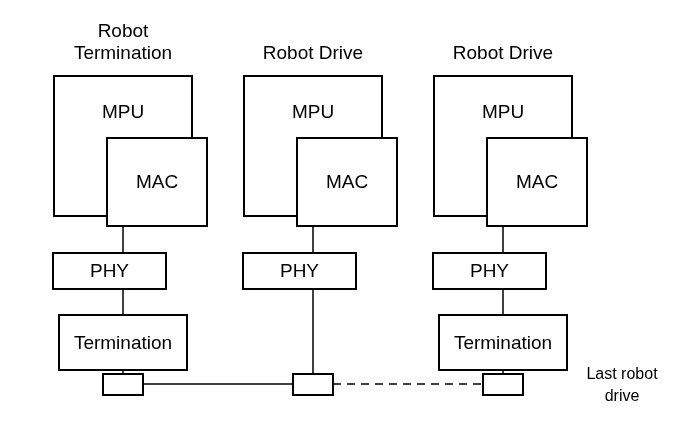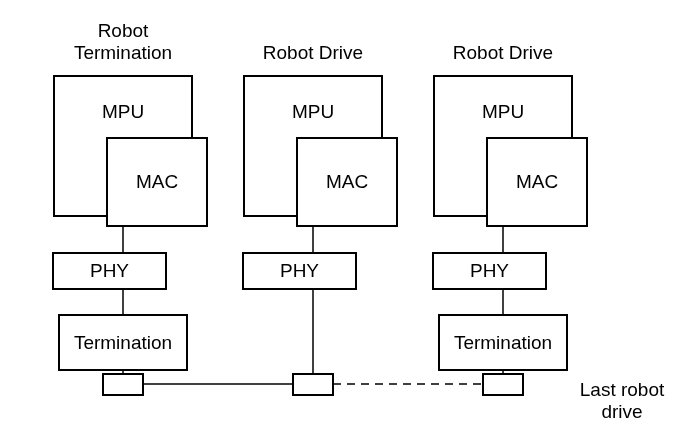--- a/index.html
+++ b/index.html
@@ -77,24 +77,23 @@
   .tap-2 { left: 482px; }
   .title-0 { left: 38px; top: 18px; }
   .title-1 { left: 228px; top: 18px; }
   .title-2 { left: 418px; top: 18px; }
   .last-drive-label {
     position: absolute;
     left: 561px;
     top: 363px;
     width: 122px;
     text-align: center;
-    font-size: 19px;
+    font-size: 16px;
     line-height: 22px;
     white-space: pre-line;
-    margin-top: 16px;
   }
 </style>
 </head>
 <body>
 
 <div class="diagram">
 
   <svg class="lines-svg" viewBox="0 0 696 438" xmlns="http://www.w3.org/2000/svg">
 
     <line x1="123" y1="216" x2="123" y2="253" stroke="#000" stroke-width="1.5"></line>

